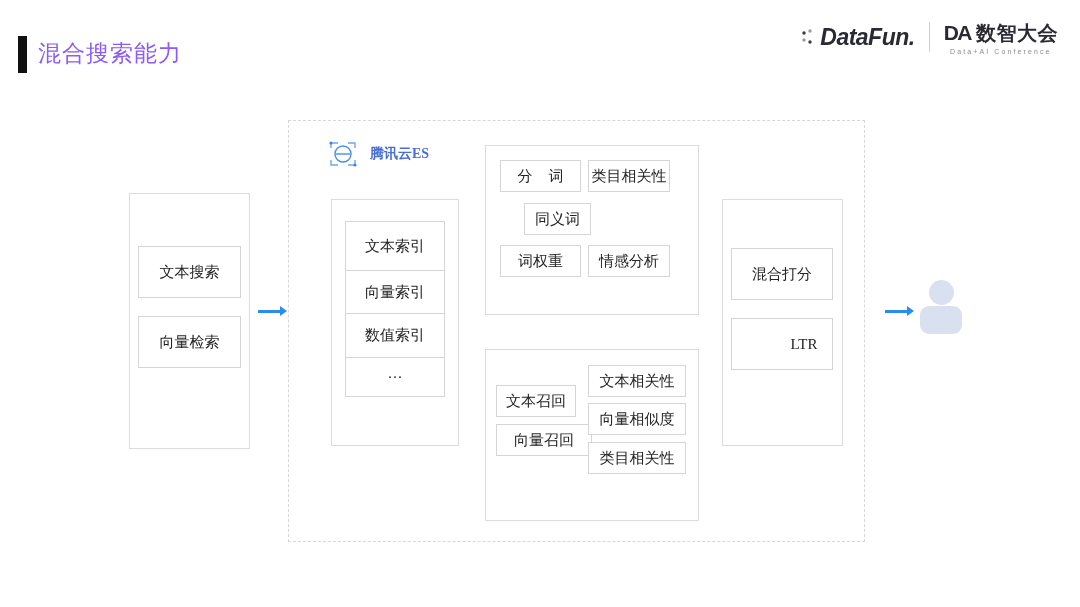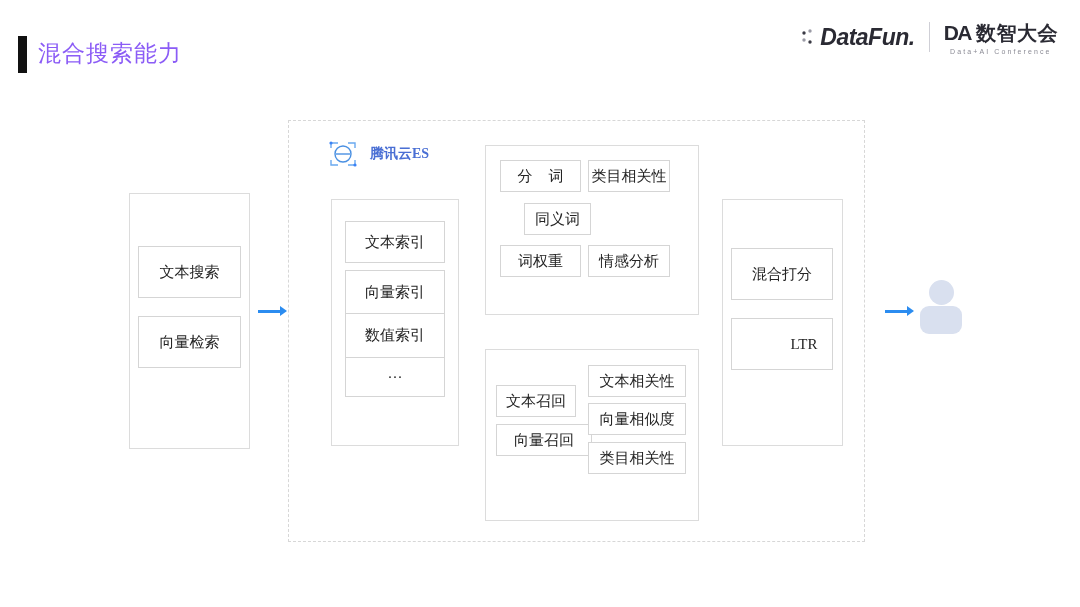--- a/index.html
+++ b/index.html
@@ -160,21 +160,21 @@
     white-space: nowrap;
   }
 
   
   #search-panel { left: 129px; top: 193px; width: 121px; height: 256px; }
   #cell-text-search   { left: 138px; top: 246px; width: 103px; height: 52px; }
   #cell-vector-search { left: 138px; top: 316px; width: 103px; height: 52px; }
 
   
   #index-panel { left: 331px; top: 199px; width: 128px; height: 247px; }
-  #cell-text-index    { left: 345px; top: 221px; width: 100px; height: 42px; }
+  #cell-text-index    { left: 345px; top: 221px; width: 100px; height: 50px; }
   #cell-vector-index  { left: 345px; top: 270px; width: 100px; height: 45px; }
   #cell-numeric-index { left: 345px; top: 313px; width: 100px; height: 45px; }
   #cell-more-index    { left: 345px; top: 357px; width: 100px; height: 40px; }
 
   
   #qa-panel { left: 485px; top: 145px; width: 214px; height: 170px; }
   #cell-tokenize    { left: 500px; top: 160px; width: 81px; height: 32px; }
   #cell-textclass   { left: 588px; top: 160px; width: 82px; height: 32px; }
   #cell-synonym     { left: 524px; top: 203px; width: 67px; height: 32px; }
   #cell-ner         { left: 588px; top: 203px; width: 82px; height: 32px; }

